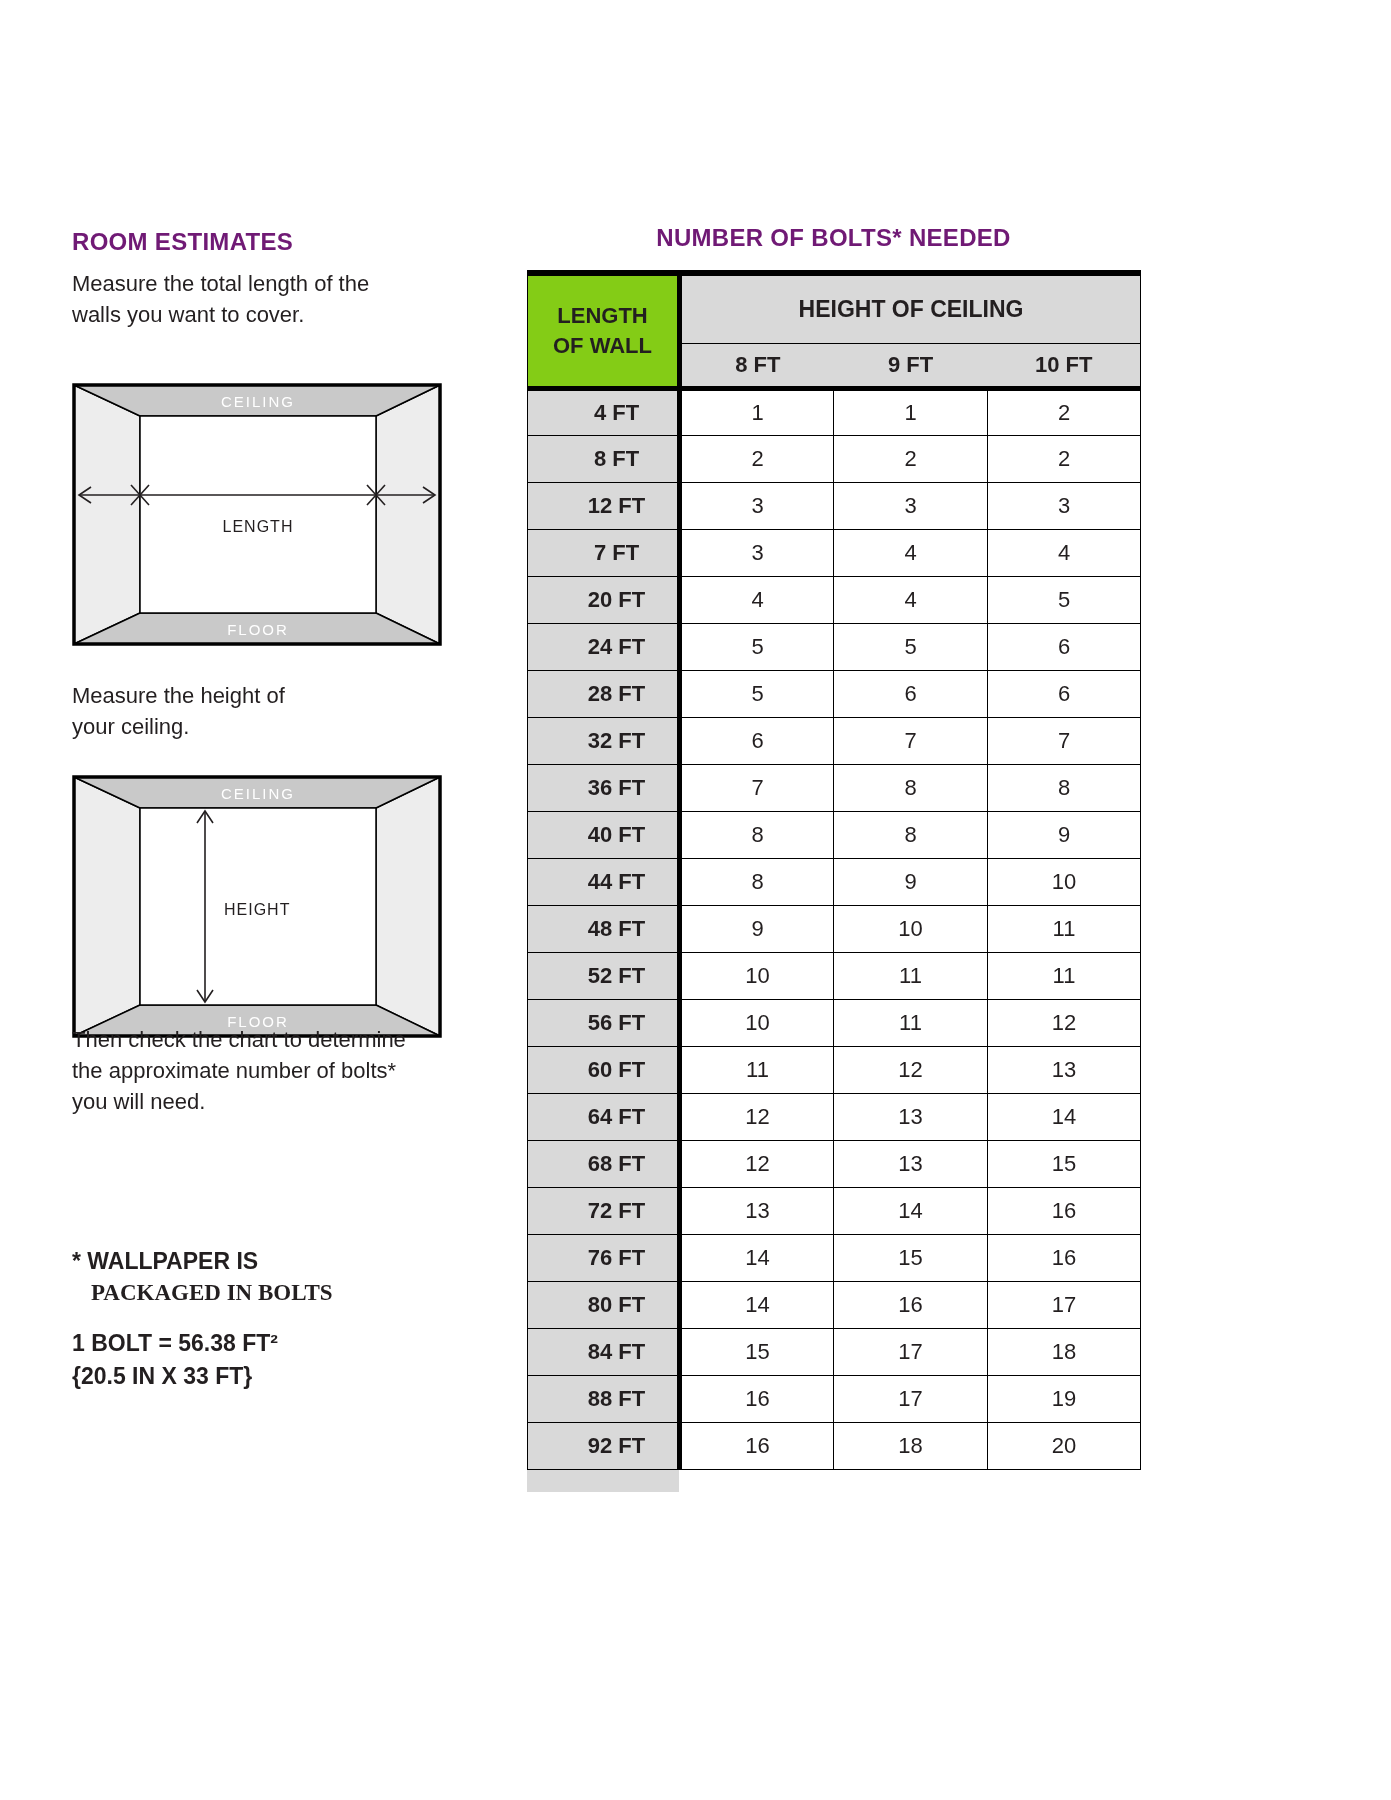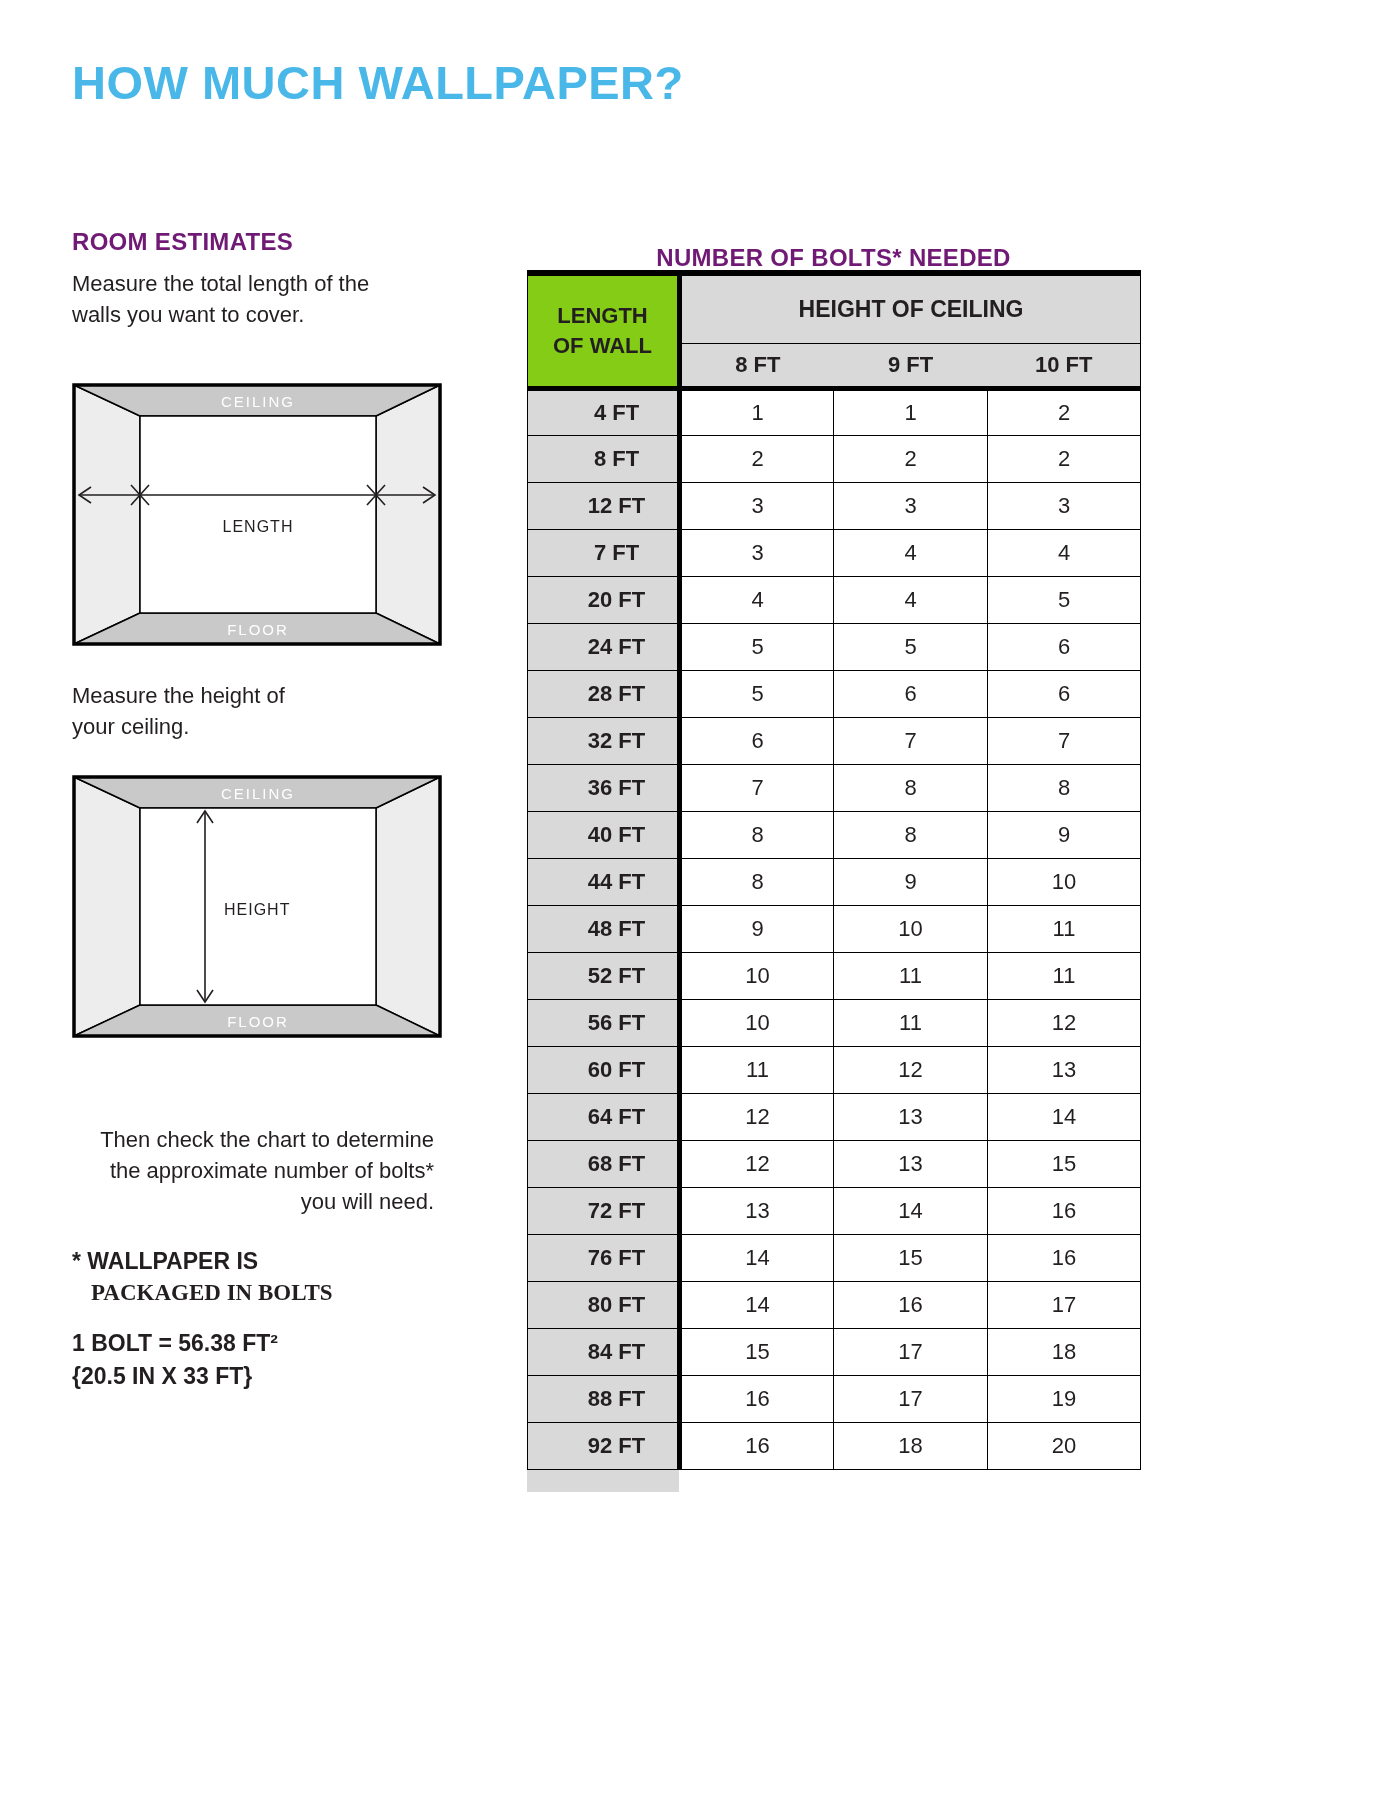--- a/index.html
+++ b/index.html
@@ -25,31 +25,31 @@
     letter-spacing: 0.5px;
   }
   .section-heading {
     position: absolute;
     font-size: 24px;
     font-weight: bold;
     color: #701a75;
     letter-spacing: 0.3px;
   }
   .room-estimates-heading { left: 72px; top: 228px; }
-  .table-heading { left: 527px; top: 244px; width: 613px; text-align: center; }
+  .table-heading { left: 527px; top: 224px; width: 613px; text-align: center; }
   .step {
     position: absolute;
     left: 72px;
     font-size: 22px;
     line-height: 1.42;
     color: #231f20;
   }
   .step1 { top: 268px; width: 315px; }
   .step2 { top: 680px; width: 250px; }
-  .step3 { top: 1124px; width: 362px; text-align: right; }
+  .step3 { top: 1024px; width: 362px; }
   .footnote {
     position: absolute;
     left: 72px;
     top: 1246px;
     font-size: 23px;
     font-weight: bold;
     line-height: 1.35;
   }
   .footnote .indent { padding-left: 19px; font-family: Liberation Serif, serif; }
   .boltsize {
@@ -111,21 +111,20 @@
   }
   .bolt-table tbody td { font-size: 22px; background: #ffffff; }
   .bolt-table tbody tr { height: 47px; }
   .col-stub { width: 152px; height: 22px; background: #d9d9d9; }
 </style>
 </head>
 <body>
 
 <div class="page">
 
-  <h1 class="title">HOW MUCH WALLPAPER?</h1>
 
   <h2 class="section-heading room-estimates-heading">ROOM ESTIMATES</h2>
   <h2 class="section-heading table-heading">NUMBER OF BOLTS* NEEDED</h2>
 
   <p class="step step1">Measure the total length of the walls you want to cover.</p>
 
   <svg class="diagram diagram1" viewBox="0 0 370 263">
     <polygon points="2,2 68,33 68,230 2,261" fill="#ededed" stroke="#000" stroke-width="1.5"></polygon>
     <polygon points="368,2 304,33 304,230 368,261" fill="#ededed" stroke="#000" stroke-width="1.5"></polygon>
     <polygon points="2,2 368,2 304,33 68,33" fill="#c9c9c9" stroke="#000" stroke-width="1.5"></polygon>

